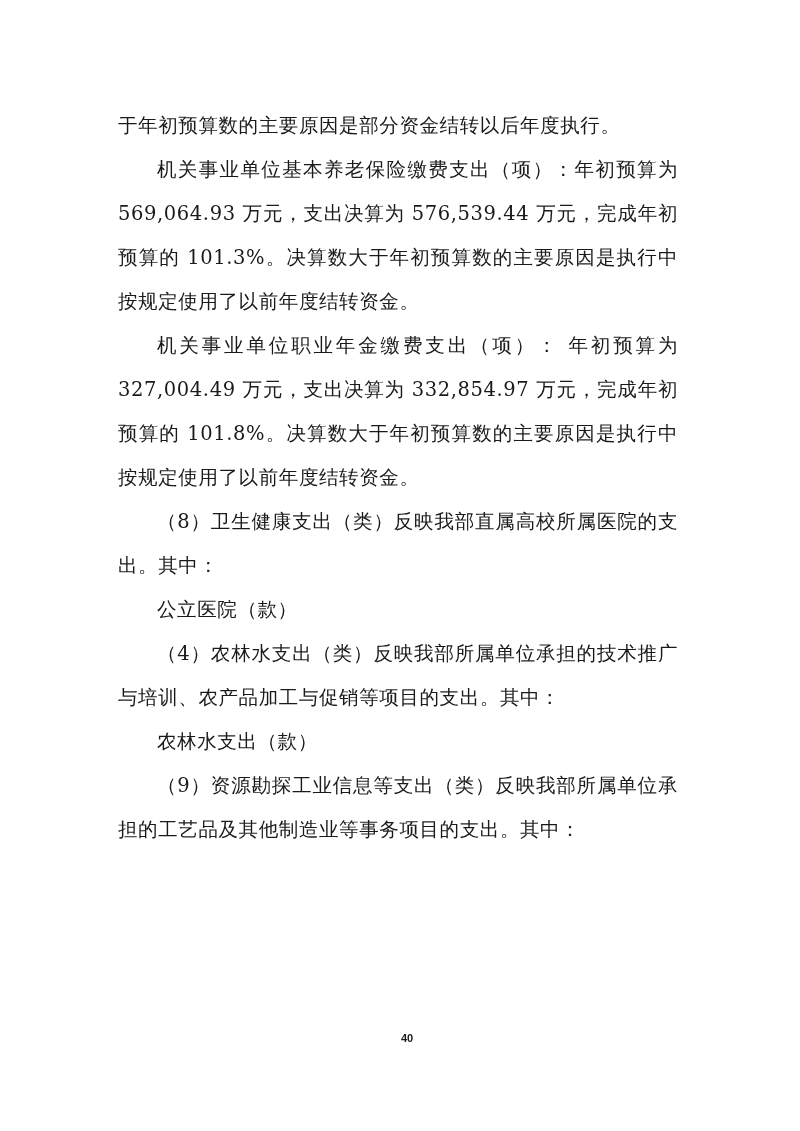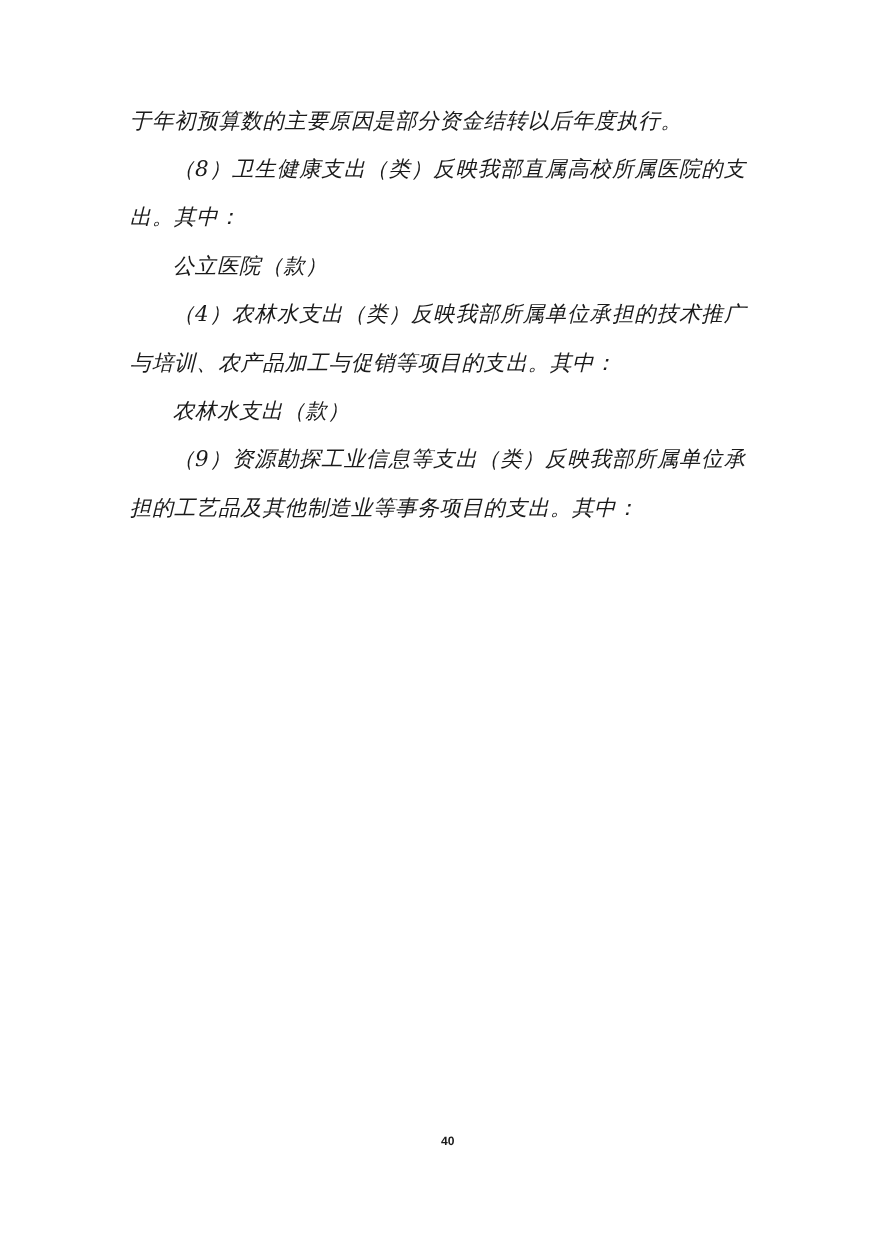--- a/index.html
+++ b/index.html
@@ -15,23 +15,22 @@
     position: relative;
     width: 800px;
     height: 1131px;
     background: #ffffff;
     box-sizing: border-box;
     overflow: hidden;
   }
   .content {
     position: absolute;
     left: 118px;
-    top: 88px;
+    top: 104px;
     width: 560px;
-    font-style: italic;
   }
   .para {
     font-size: 19.5px;
     line-height: 44px;
     color: #1a1a1a;
     text-align: justify;
     text-justify: inter-ideograph;
     margin: 0;
     letter-spacing: 0.6px;
   }
@@ -55,21 +54,23 @@
   }
 </style>
 </head>
 <body>
 
 <div class="page">
   <div class="content">
 
     <p class="para hang">于年初预算数的主要原因是部分资金结转以后年度执行。</p>
 
+    <p class="para indent">机关事业单位基本养老保险缴费支出（项）：年初预算为 569,064.93 万元，支出决算为 576,539.44 万元，完成年初预算的 101.3%。决算数大于年初预算数的主要原因是执行中按规定使用了以前年度结转资金。</p>
 
+    <p class="para indent">机关事业单位职业年金缴费支出（项）： 年初预算为 327,004.49 万元，支出决算为 332,854.97 万元，完成年初预算的 101.8%。决算数大于年初预算数的主要原因是执行中按规定使用了以前年度结转资金。</p>
 
     <p class="para indent">（8）卫生健康支出（类）反映我部直属高校所属医院的支出。其中：</p>
 
     <p class="para indent">公立医院（款）</p>
 
 
     <p class="para indent">（4）农林水支出（类）反映我部所属单位承担的技术推广与培训、农产品加工与促销等项目的支出。其中：</p>
 
     <p class="para indent">农林水支出（款）</p>
 

